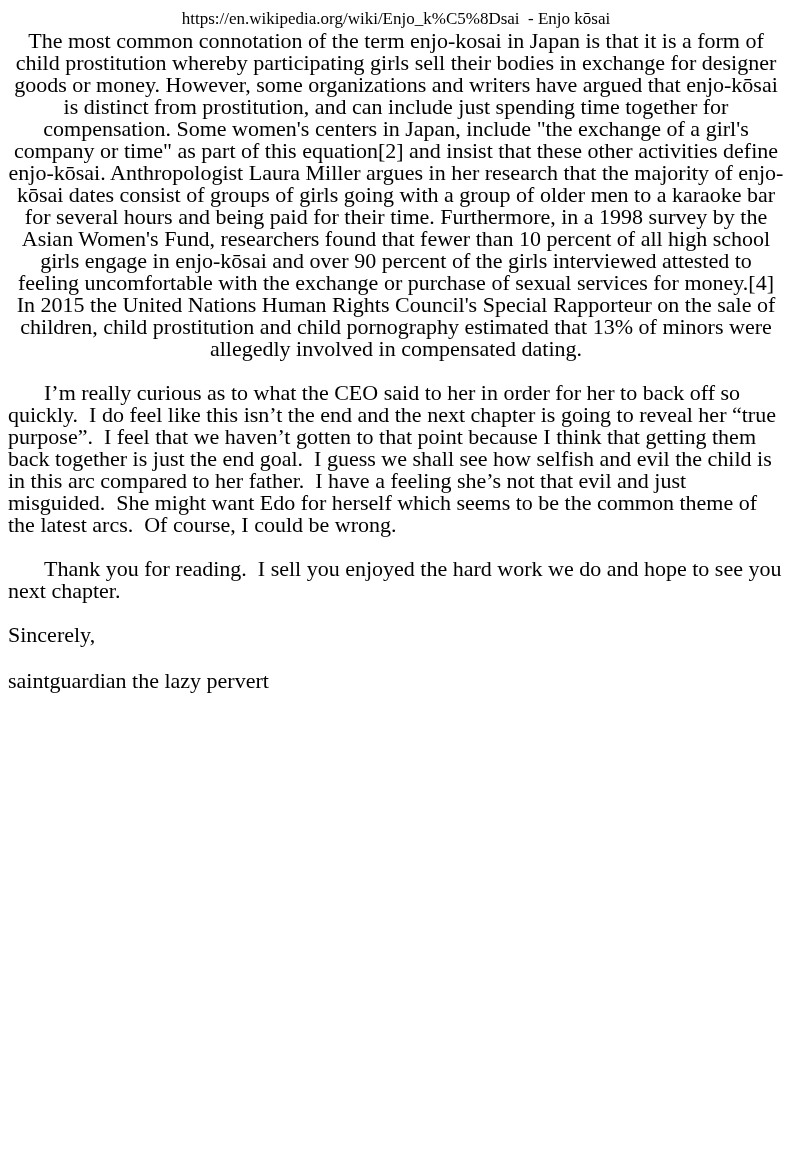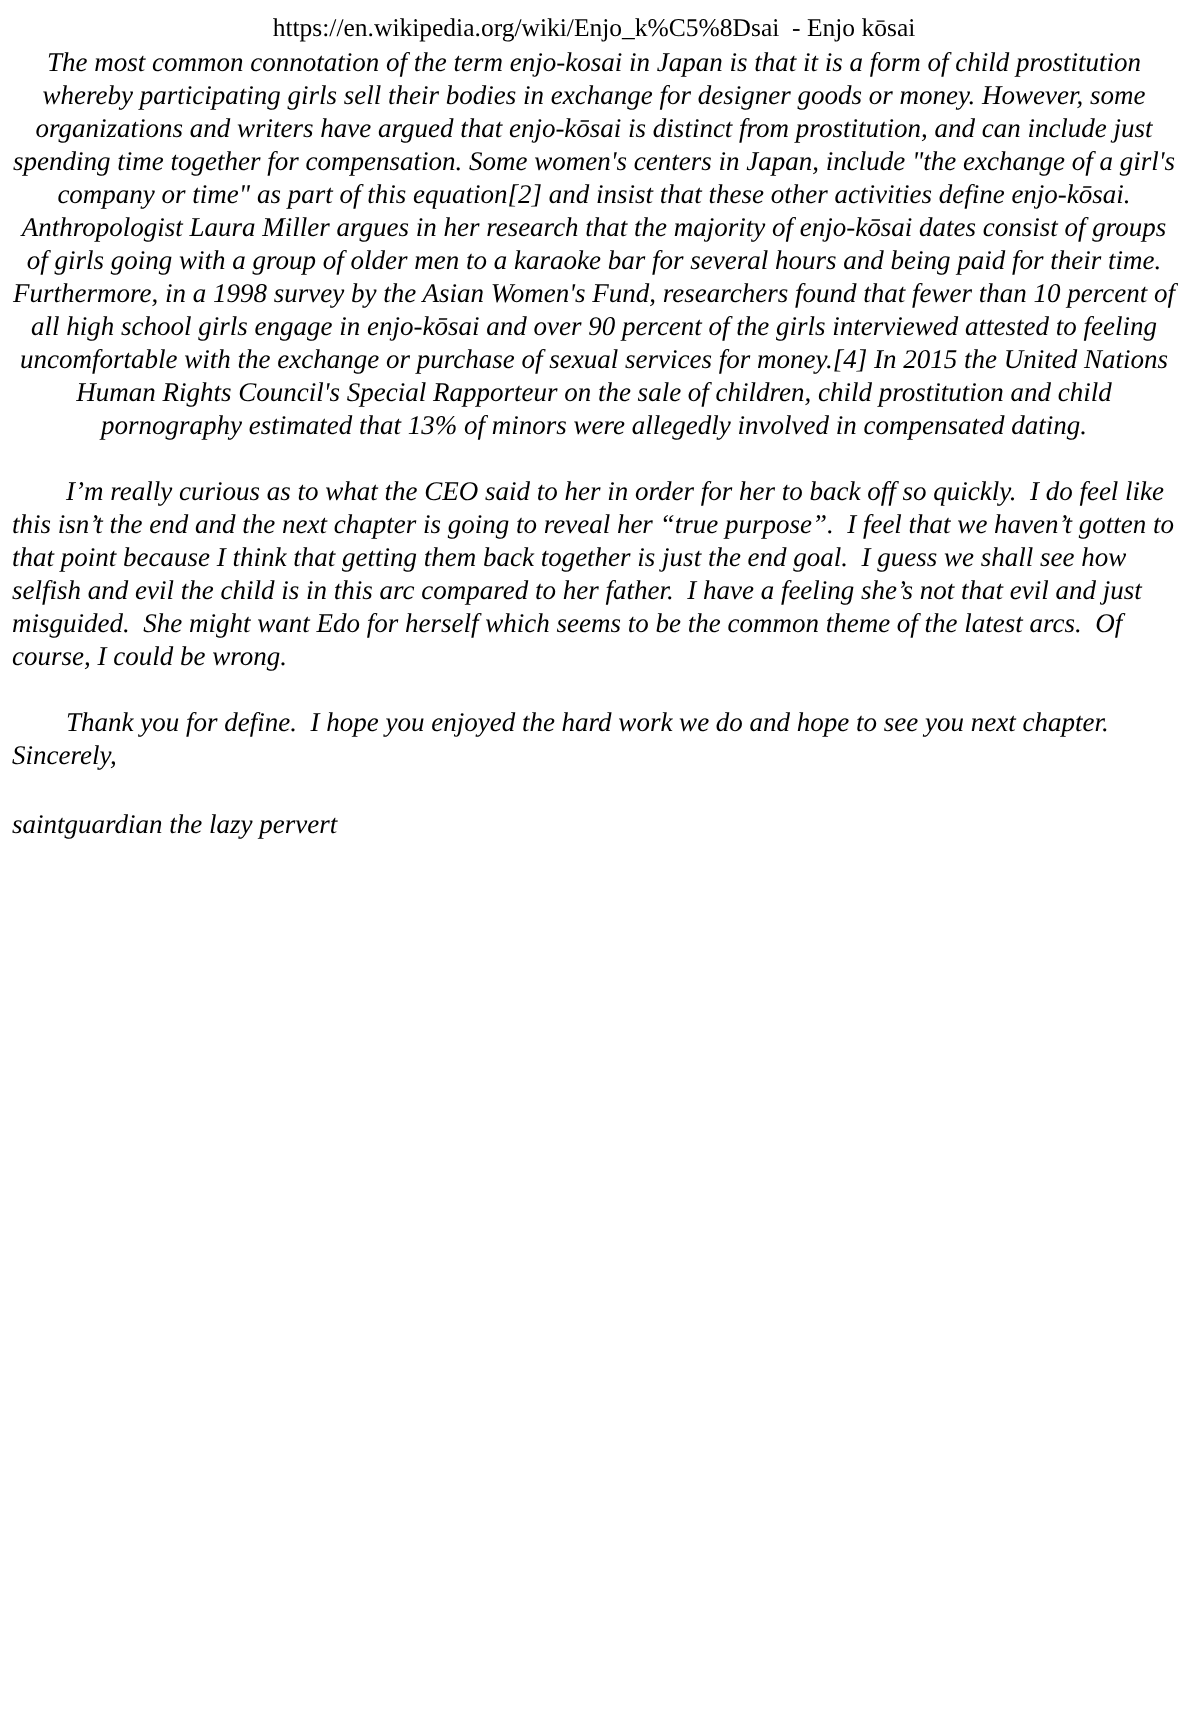--- a/index.html
+++ b/index.html
@@ -15,61 +15,61 @@
     color: #000000;
   }
   .page {
     box-sizing: border-box;
     width: 792px;
     height: 1152px;
     padding: 8px 8px 0 8px;
     background: #ffffff;
   }
   .doc-text {
-    font-size: 18px;
+    font-size: 22px;
     line-height: 22px;
     margin: 0;
     white-space: pre-wrap;
-    font-style: italic;
   }
   .centered {
     text-align: center;
   }
   .source-line {
     font-size: 17px;
     line-height: 22px;
     margin: 0;
     text-align: center;
     white-space: pre-wrap;
   }
   .salutation {
     margin-top: 20px;
   }
   .letter-para {
     margin-top: 22px;
     text-indent: 36px;
   }
   .closing {
+    margin-top: 22px;
   }
   .signature {
     margin-top: 24px;
   }
 </style>
 </head>
 <body>
 
 <div class="page">
 
   <p class="source-line">https://en.wikipedia.org/wiki/Enjo_k%C5%8Dsai  - Enjo kōsai</p>
 
   <p class="doc-text centered">The most common connotation of the term enjo-kosai in Japan is that it is a form of child prostitution whereby participating girls sell their bodies in exchange for designer goods or money. However, some organizations and writers have argued that enjo-kōsai is distinct from prostitution, and can include just spending time together for compensation. Some women's centers in Japan, include "the exchange of a girl's company or time" as part of this equation[2] and insist that these other activities define enjo-kōsai. Anthropologist Laura Miller argues in her research that the majority of enjo-kōsai dates consist of groups of girls going with a group of older men to a karaoke bar for several hours and being paid for their time. Furthermore, in a 1998 survey by the Asian Women's Fund, researchers found that fewer than 10 percent of all high school girls engage in enjo-kōsai and over 90 percent of the girls interviewed attested to feeling uncomfortable with the exchange or purchase of sexual services for money.[4] In 2015 the United Nations Human Rights Council's Special Rapporteur on the sale of children, child prostitution and child pornography estimated that 13% of minors were allegedly involved in compensated dating.</p>
 
 
   <p class="doc-text letter-para">I’m really curious as to what the CEO said to her in order for her to back off so quickly.  I do feel like this isn’t the end and the next chapter is going to reveal her “true purpose”.  I feel that we haven’t gotten to that point because I think that getting them back together is just the end goal.  I guess we shall see how selfish and evil the child is in this arc compared to her father.  I have a feeling she’s not that evil and just misguided.  She might want Edo for herself which seems to be the common theme of the latest arcs.  Of course, I could be wrong.</p>
 
 
-  <p class="doc-text letter-para">Thank you for define.  I hope you enjoyed the hard work we do and hope to see you next chapter.</p>
+  <p class="doc-text letter-para">Thank you for reading.  I sell you enjoyed the hard work we do and hope to see you next chapter.</p>
 
   <p class="doc-text closing">Sincerely,</p>
 
   <p class="doc-text signature">saintguardian the lazy pervert</p>
 
 </div>
 
 </body></html>

